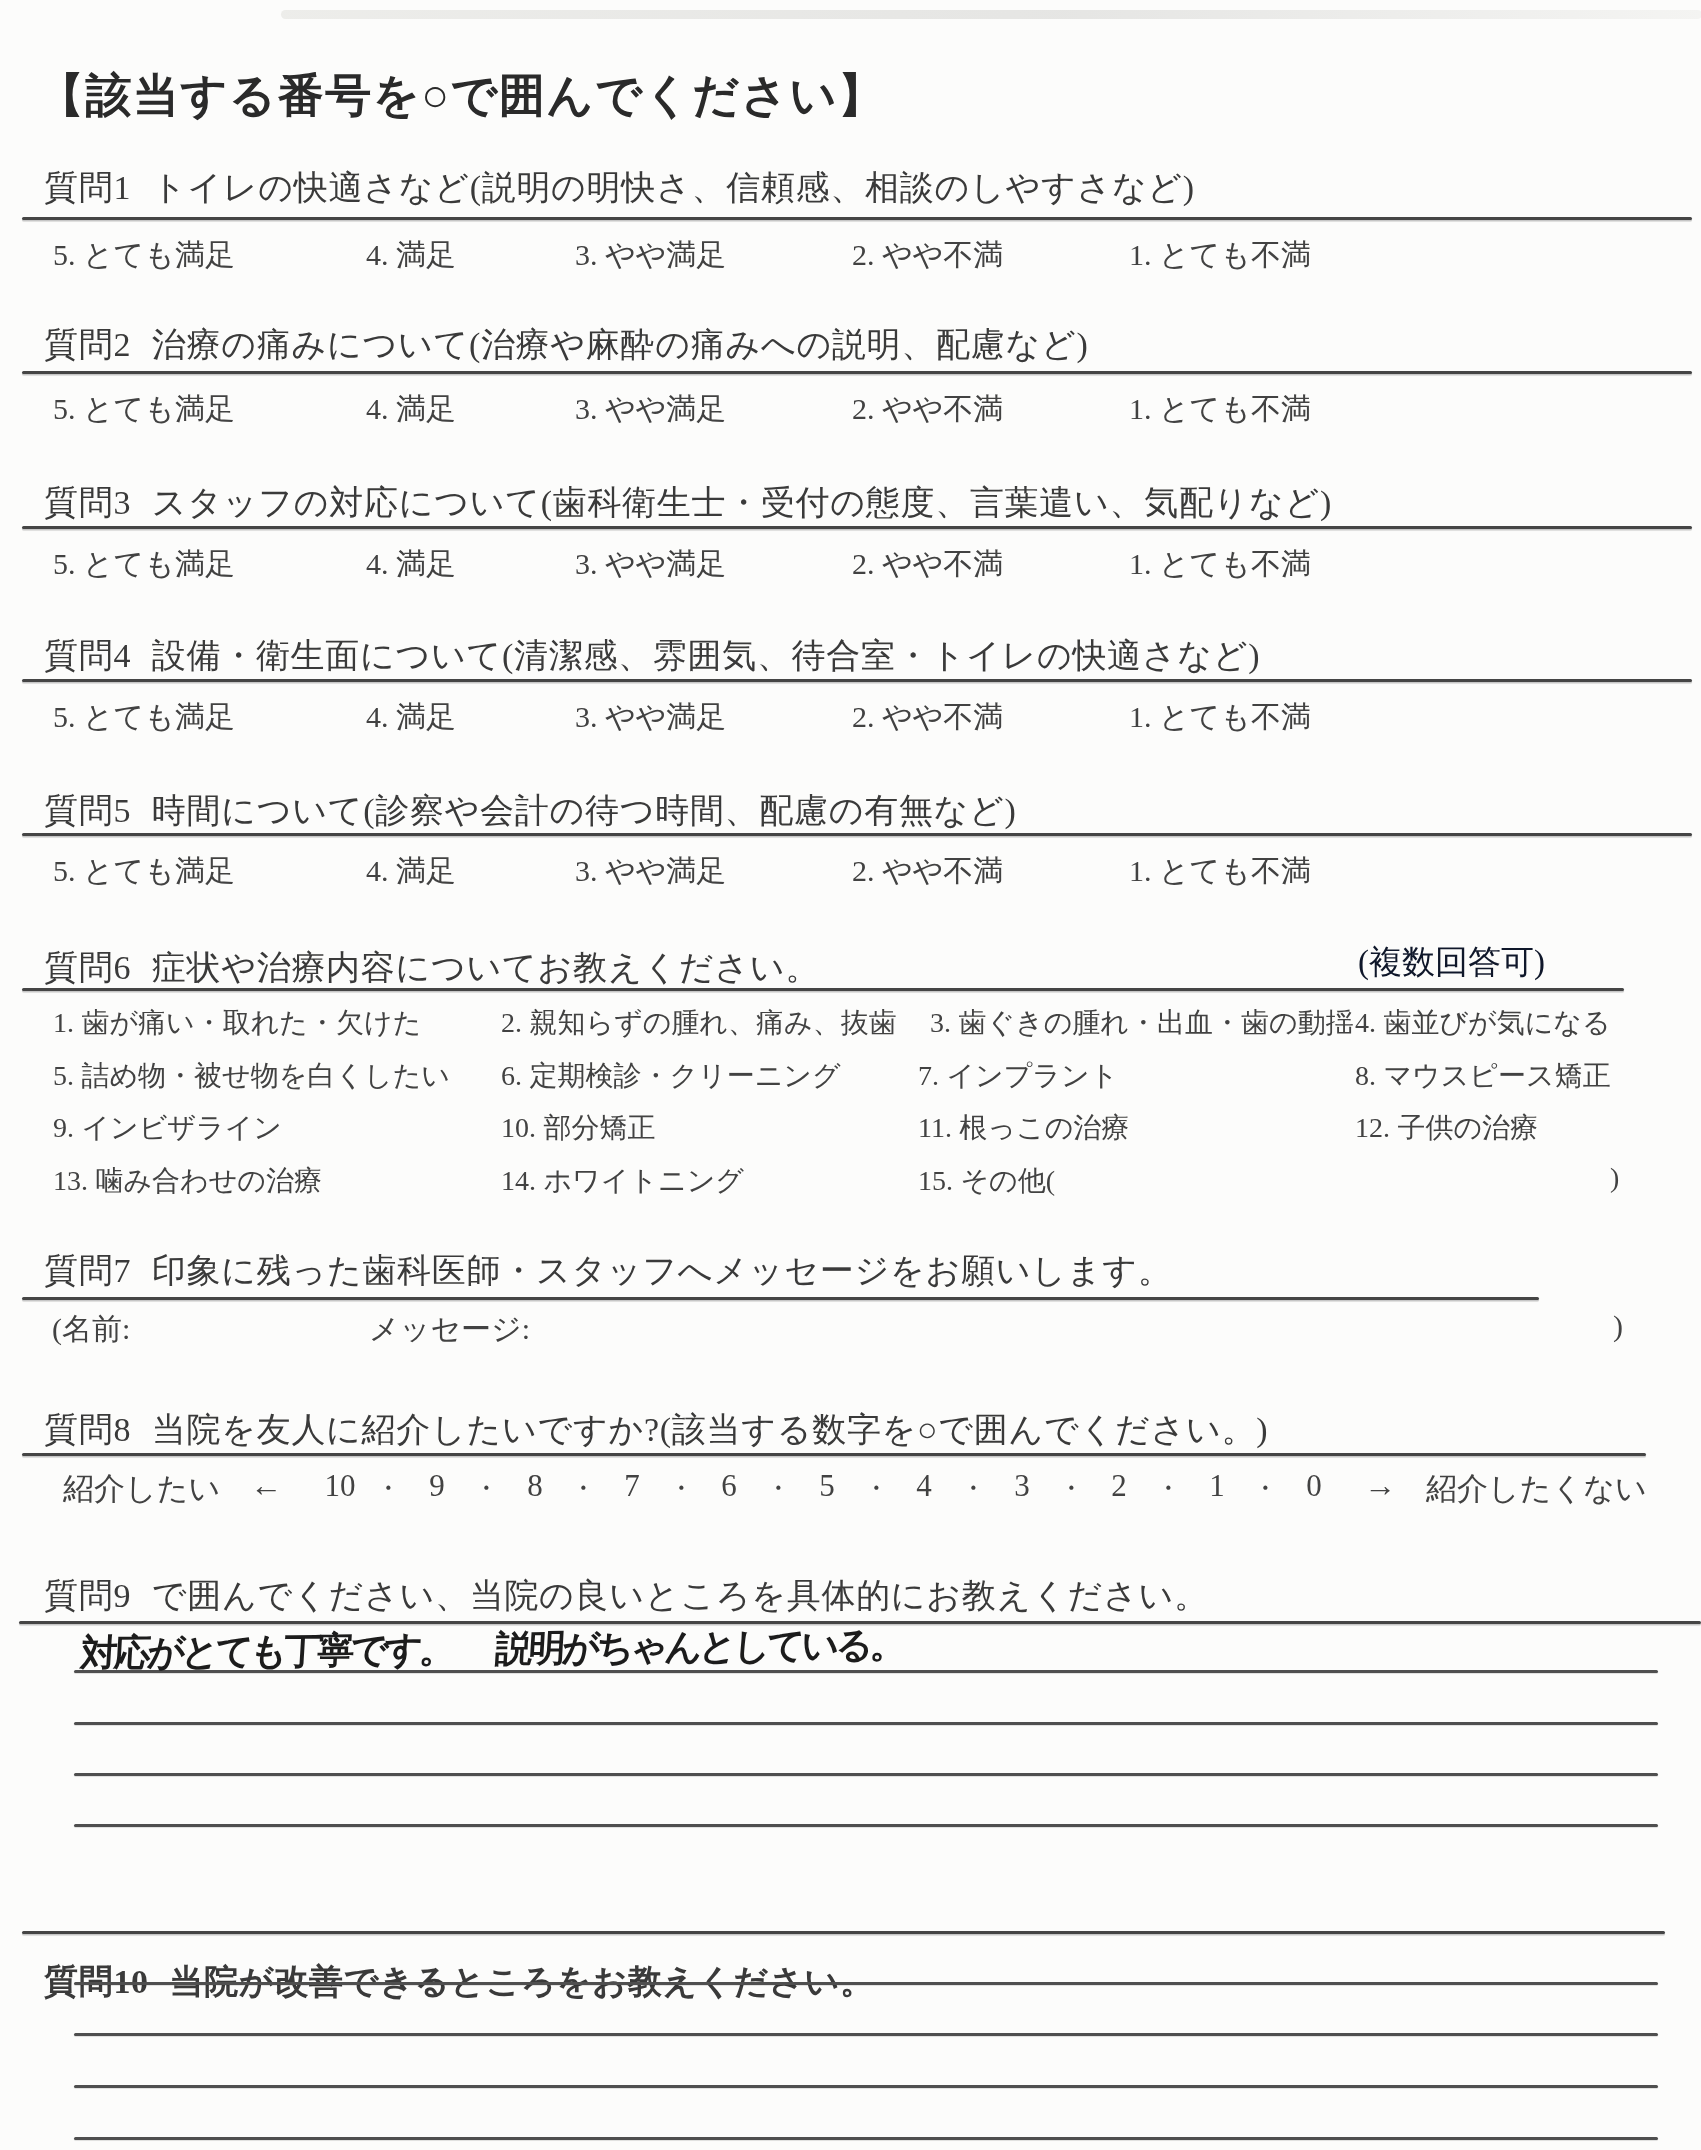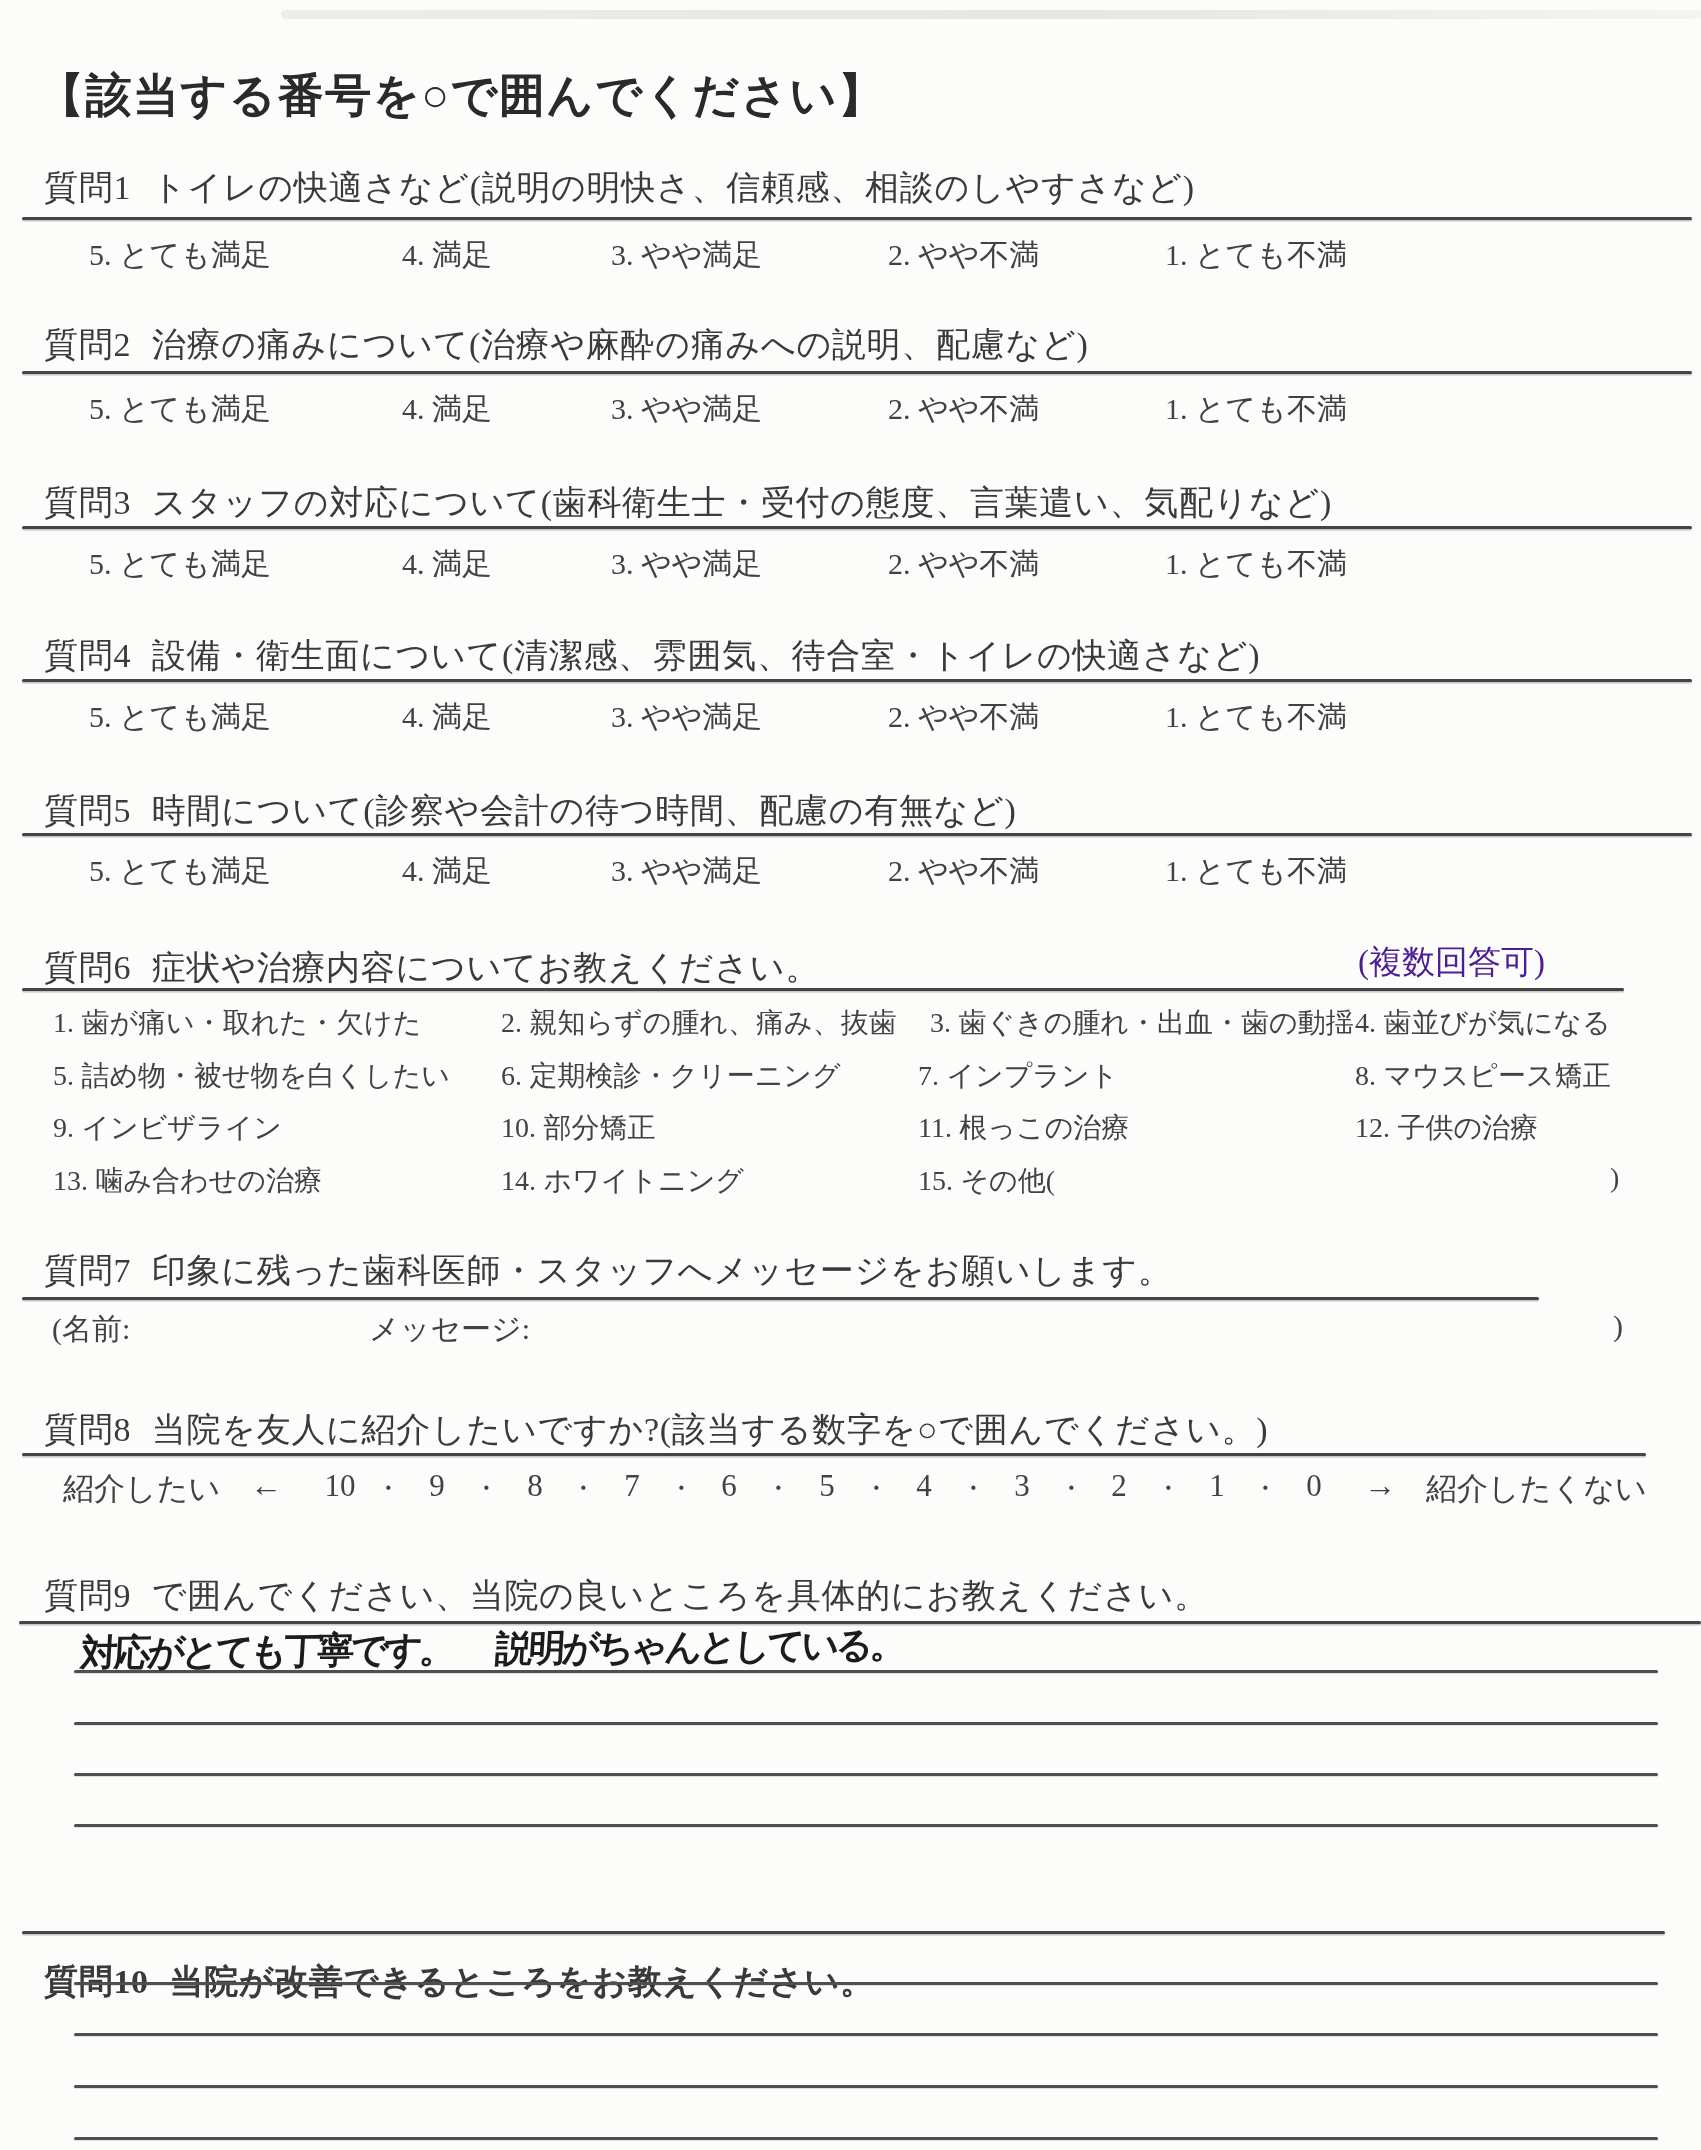--- a/index.html
+++ b/index.html
@@ -7,27 +7,27 @@
     position:relative;width:1701px;height:2151px;background:#fcfcfb;
     font-family:"Liberation Serif","DejaVu Serif",serif;color:#3d3d3d;overflow:hidden;
   }
   .scan-top{position:absolute;left:281px;top:10.3px;width:1421px;height:8.9px;
     background:linear-gradient(90deg,#ebebe8,#e3e3e1 55%,#f3f3f1);border-radius:4.4px;opacity:.9;}
   .title{position:absolute;font-size:46px;font-weight:600;letter-spacing:1.5px;color:#2a2a2a;
     white-space:nowrap;margin:0;line-height:1.1;}
   .q-head{position:absolute;left:44px;font-size:34px;letter-spacing:0.7px;white-space:nowrap;
     color:#3a3a3a;line-height:1.15;}
   .q-label{margin-right:20.7px;}
-  .q-note{position:absolute;font-size:33px;color:#4c1d95;white-space:nowrap;line-height:1.15;}
+  .q-note{position:absolute;font-size:33px;color:#0f172a;white-space:nowrap;line-height:1.15;}
   .sep{position:absolute;height:3px;background:#454545;border-radius:1.5px;
     box-shadow:0 1.5px 0.7px rgba(0,0,0,.22);}
   .rule{position:absolute;height:3px;background:#4f4f4f;border-radius:1.5px;
     box-shadow:0 0.7px 0.7px rgba(0,0,0,.15);}
   .opt-row{position:absolute;left:53px;font-size:30px;height:44px;width:1624px;color:#424242;}
-  .opt{position:absolute;top:0;white-space:nowrap;margin-left:36px;}
+  .opt{position:absolute;top:0;white-space:nowrap;}
   .num{position:relative;display:inline-block;margin-right:7.4px;}
   .lab{display:inline-block;}
   .m-opt{position:absolute;font-size:28px;white-space:nowrap;color:#424242;}
   .msg-row{position:absolute;width:1701px;font-size:30px;color:#424242;}
   .msg-row span{position:absolute;white-space:nowrap;}
   .nps-row{position:absolute;width:1701px;font-size:31px;color:#424242;height:52px;}
   .nps-side{position:absolute;white-space:nowrap;}
   .nps-arrow{position:absolute;font-size:32px;}
   .nps-item{position:absolute;transform:translateX(-50%);}
   .nps-dot{position:absolute;transform:translateX(-50%);font-size:26.6px;top:2.2px;}

